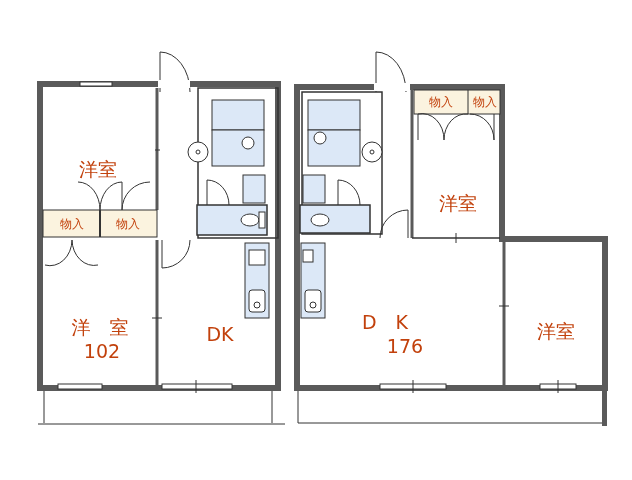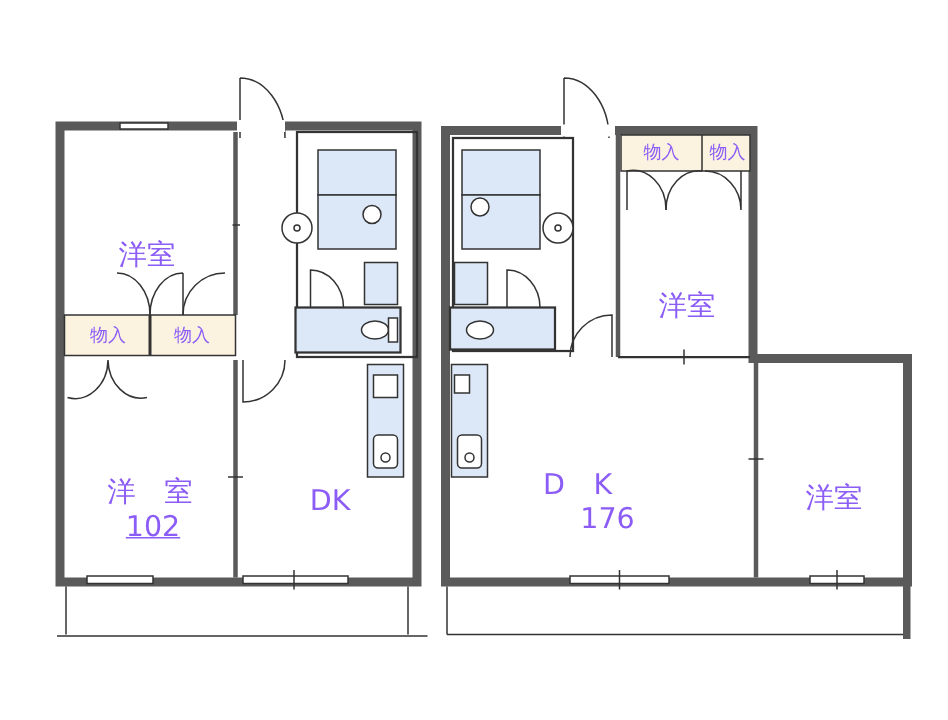--- a/index.html
+++ b/index.html
@@ -1,18 +1,18 @@
 <!DOCTYPE html>
 <html><head>
 <meta charset="utf-8">
 <style>
   html, body { margin:0; padding:0; background:#ffffff; }
   body { width:632px; height:480px; position:relative; overflow:hidden; font-family:"DejaVu Sans", sans-serif; }
   svg { position:absolute; left:0; top:0; }
-  .lbl { position:absolute; color:#8b5cf6; font-family:"DejaVu Sans", sans-serif; white-space:nowrap; transform:translate(-50%,-50%); }
+  .lbl { position:absolute; color:#c2410c; font-family:"DejaVu Sans", sans-serif; white-space:nowrap; transform:translate(-50%,-50%); }
   .big { font-size:19px;margin-top:20px; }
   .sm { font-size:12px; }
 </style>
 </head>
 <body>
 
 <svg width="632" height="480" viewBox="0 0 632 480">
 
   <g>
 
@@ -110,21 +110,21 @@
     <line x1="298" y1="391" x2="298" y2="423" stroke="#333" stroke-width="1"></line>
     <line x1="298" y1="423" x2="604" y2="423" stroke="#333" stroke-width="1"></line>
     <rect x="602" y="388" width="5" height="38" fill="#5a5a5a"></rect>
   </g>
 </svg>
 
 <div class="lbl big" style="left:98px;top:150px;">洋室</div>
 <div class="lbl sm" style="left:72px;top:224px;">物入</div>
 <div class="lbl sm" style="left:128px;top:224px;">物入</div>
 <div class="lbl big" style="left:100px;top:308px;">洋　室</div>
-<div class="lbl big" style="left:102px;top:331px;text-decoration:underline;">102</div>
+<div class="lbl big" style="left:102px;top:331px;">102</div>
 <div class="lbl big" style="left:220px;top:314px;">DK</div>
 
 <div class="lbl sm" style="left:441px;top:102px;">物入</div>
 <div class="lbl sm" style="left:485px;top:102px;">物入</div>
 <div class="lbl big" style="left:458px;top:184px;">洋室</div>
 <div class="lbl big" style="left:385px;top:303px;">D　K</div>
 <div class="lbl big" style="left:405px;top:326px;">176</div>
 <div class="lbl big" style="left:556px;top:312px;">洋室</div>
 
 </body></html>

